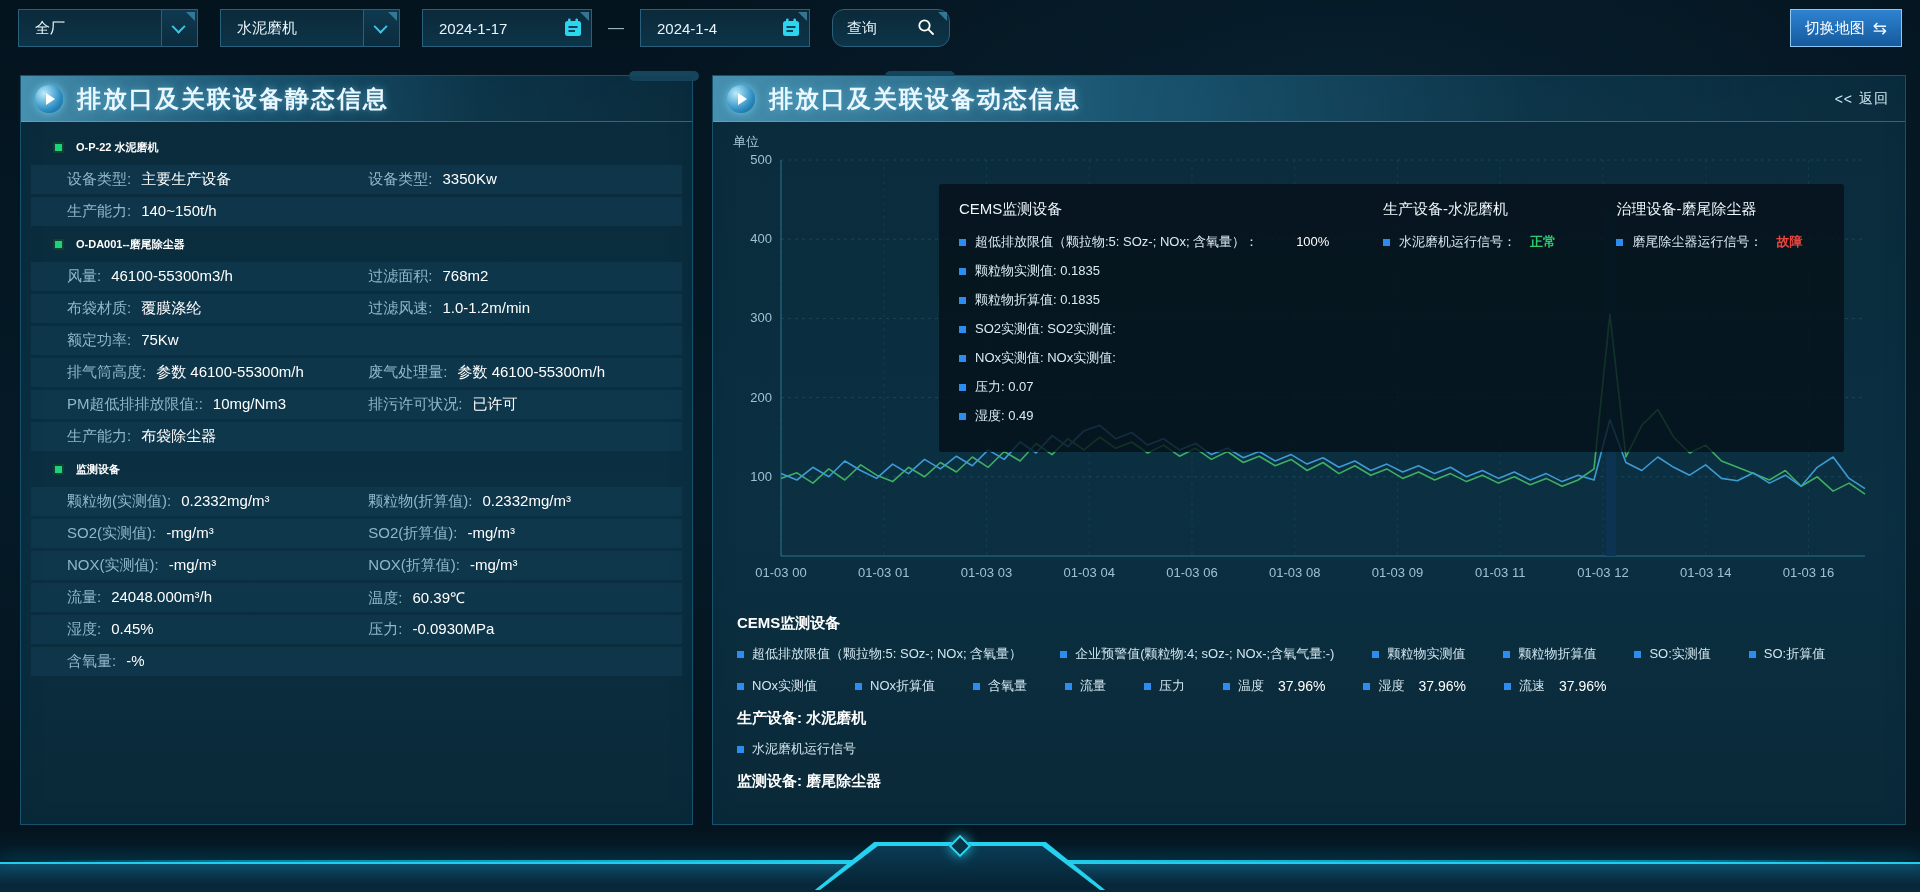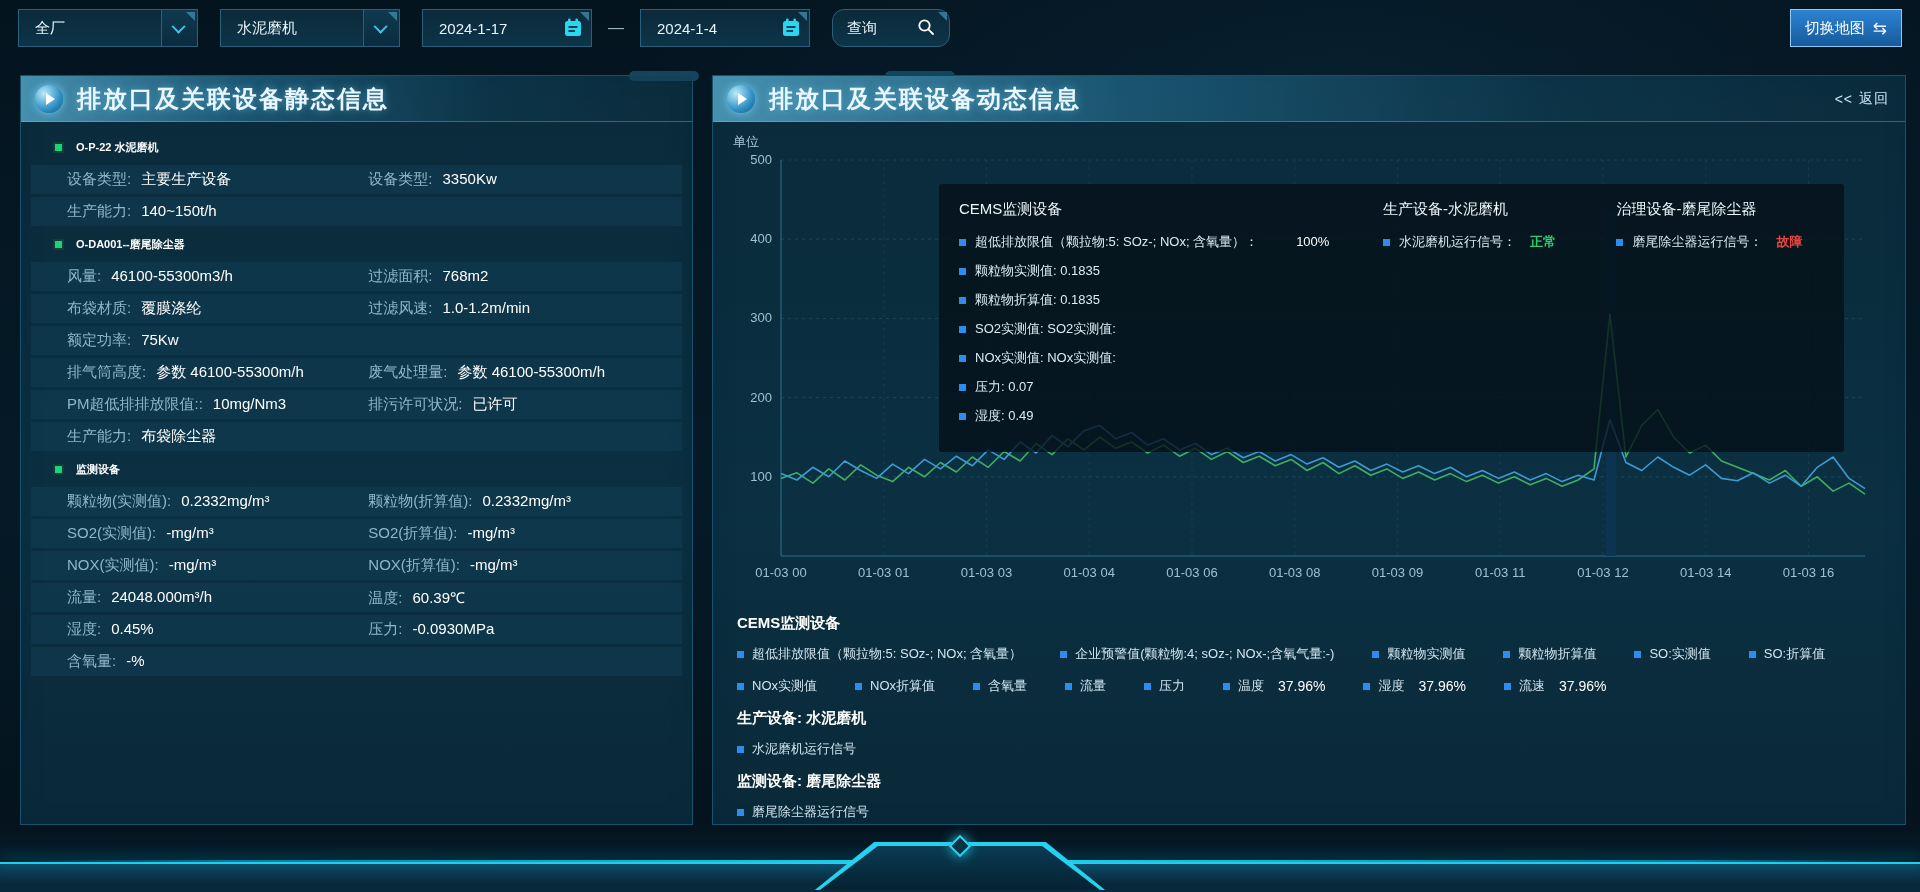--- a/index.html
+++ b/index.html
@@ -459,26 +459,20 @@
           </div>
         </div>
         <div class="lg-title">生产设备: 水泥磨机</div>
         <div class="lg-items">
           <div class="lg-item">
             <span class="dot"></span>
             <span>水泥磨机运行信号</span>
           </div>
         </div>
         <div class="lg-title">监测设备: 磨尾除尘器</div>
-        <div class="lg-items">
-          <div class="lg-item">
-            <span class="dot"></span>
-            <span>磨尾除尘器运行信号</span>
-          </div>
-        </div>
       </div>
   </section>
 
   <div class="footer-deco">
     <div class="fd-wing l"></div>
     <div class="fd-wing r"></div>
     <div class="fd-line"></div>
     <div class="fd-center-glow"></div>
     <div class="fd-center"></div>
     <div class="fd-diamond"></div>

